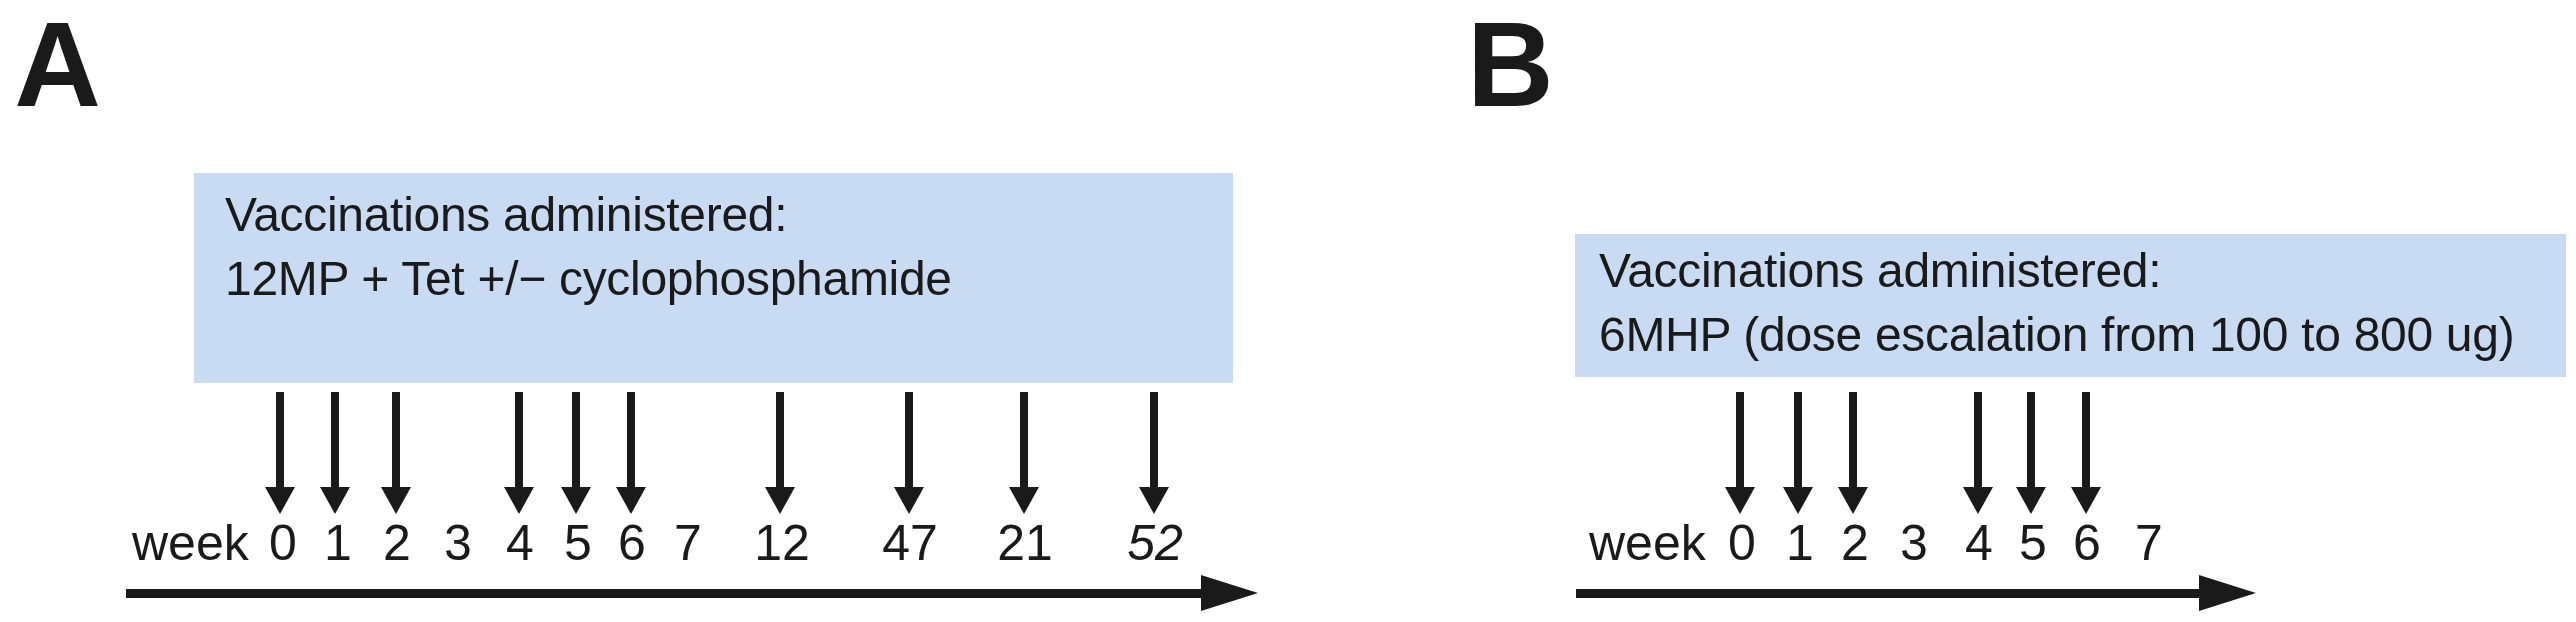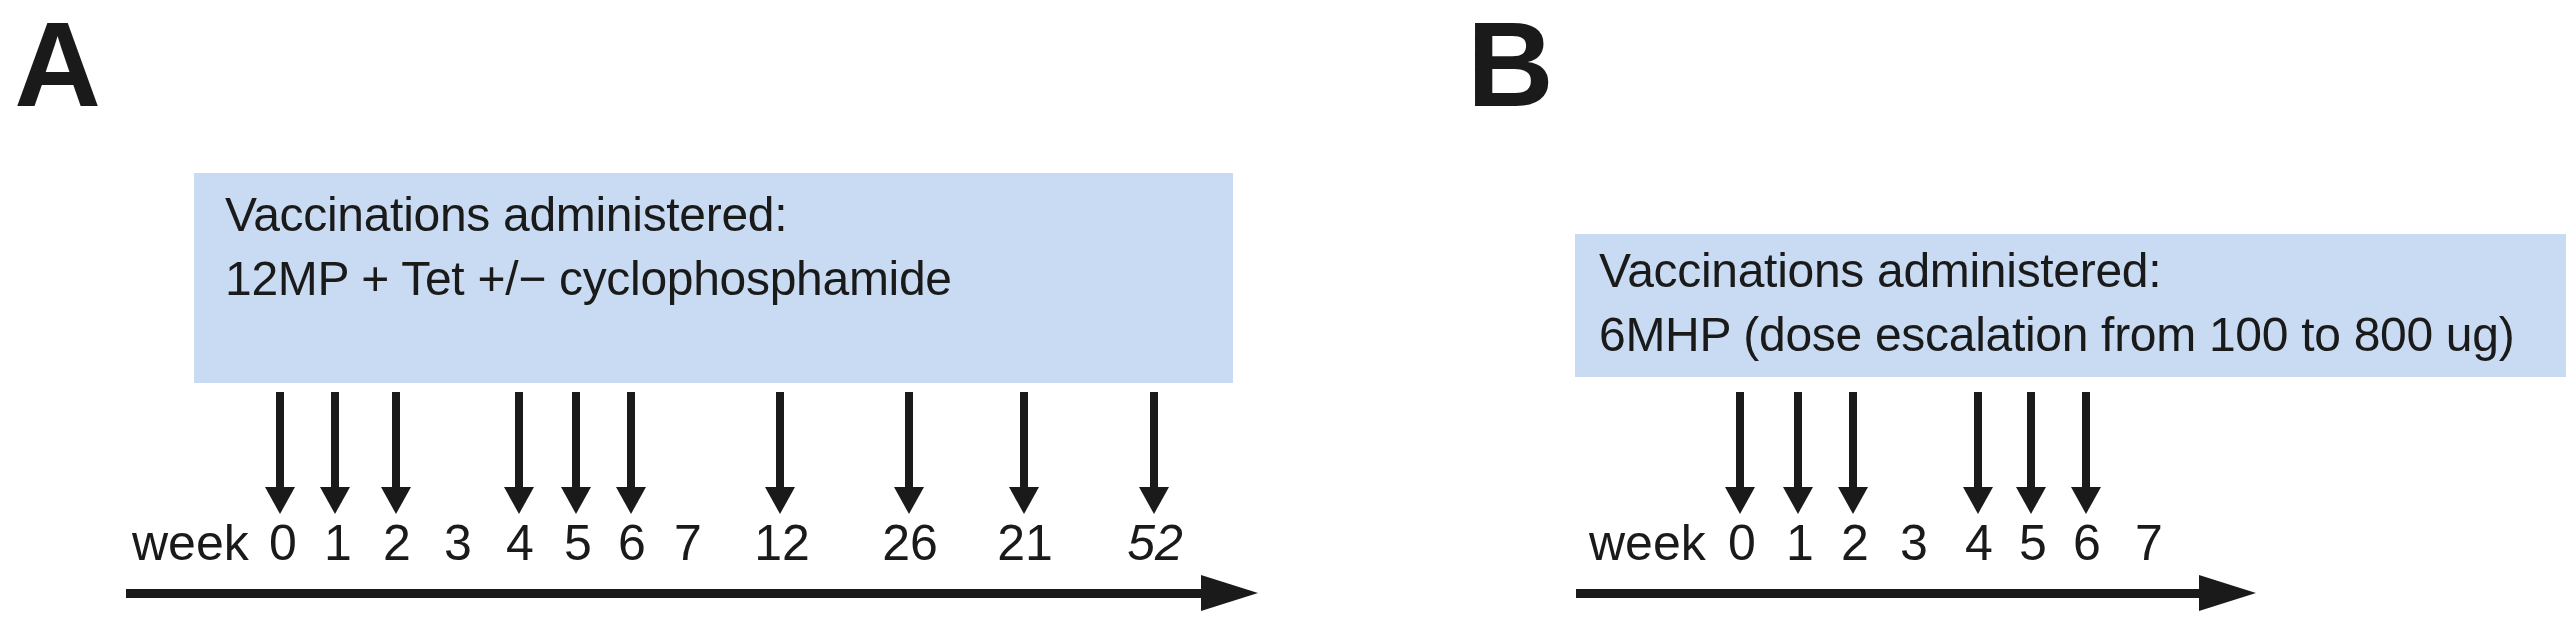--- a/index.html
+++ b/index.html
@@ -139,21 +139,21 @@
   <div class="week-word" style="left:132px;">week</div>
   <div class="week-num" style="left:283px;">0</div>
   <div class="week-num" style="left:338px;">1</div>
   <div class="week-num" style="left:397px;">2</div>
   <div class="week-num" style="left:458px;">3</div>
   <div class="week-num" style="left:520px;">4</div>
   <div class="week-num" style="left:578px;">5</div>
   <div class="week-num" style="left:632px;">6</div>
   <div class="week-num" style="left:688px;">7</div>
   <div class="week-num" style="left:782px;">12</div>
-  <div class="week-num" style="left:910px;">26</div>
+  <div class="week-num" style="left:910px;">47</div>
   <div class="week-num" style="left:1025px;">21</div>
   <div class="week-num" style="left:1155px;font-style:italic;">52</div>
 
   <div class="tl-bar" style="left:126px;width:1076px;"></div>
   <div class="tl-head" style="left:1201px;"></div>
 
   <div class="panel-label" style="left:1467px;top:3.9px;">B</div>
 
   <div class="bluebox" style="left:1575px;top:234px;width:991px;height:143px;">
     <div class="boxtext" style="left:24px;top:4.6px;">

